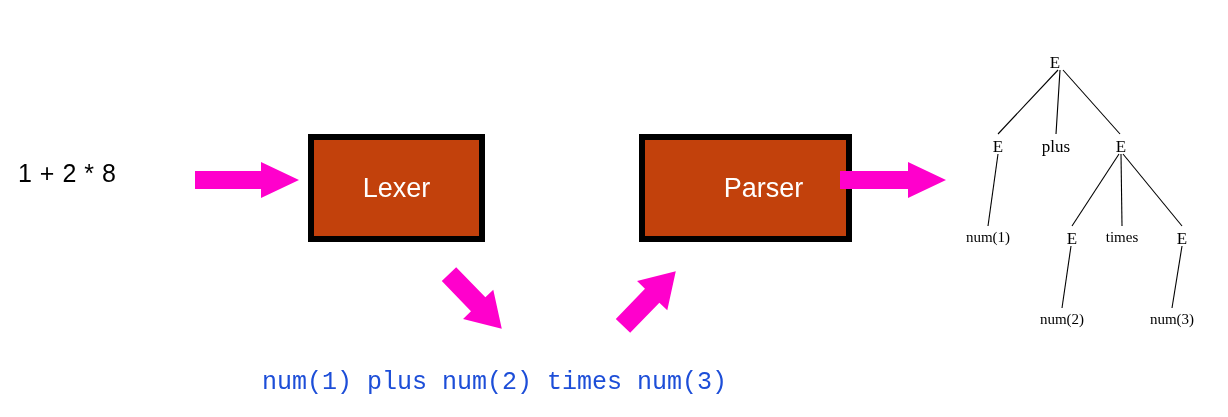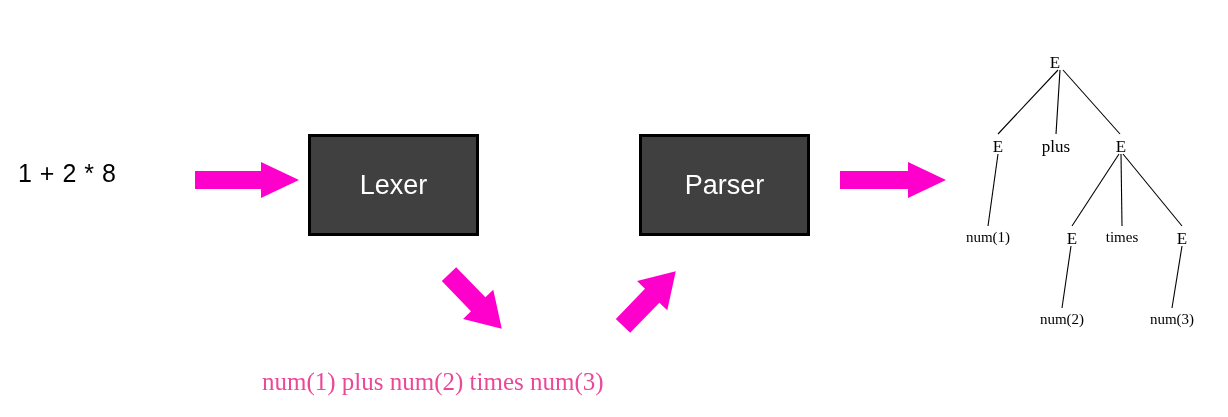--- a/index.html
+++ b/index.html
@@ -22,49 +22,50 @@
     left: 18px;
     top: 159px;
     font-family: "Liberation Sans", sans-serif;
     font-size: 25px;
     color: #000000;
     letter-spacing: 0.5px;
     white-space: nowrap;
   }
   .box {
     position: absolute;
-    background: #404040;
-    border: 3px solid #000000;
+    background: #c2410c;
+    border: 6px solid #000000;
     display: flex;
     align-items: center;
     justify-content: center;
     color: #ffffff;
     font-family: "Liberation Sans", sans-serif;
     font-size: 27px;
     font-weight: 400;
   }
   .box-lexer {
     left: 308px;
     top: 134px;
     width: 165px;
     height: 96px;
   }
   .box-parser {
     left: 639px;
     top: 134px;
     width: 165px;
     height: 96px;
+    padding-left: 36px;
   }
   .token-line {
     position: absolute;
     left: 262px;
     top: 368px;
-    font-family: Liberation Serif, serif;
+    font-family: Liberation Mono, monospace;
     font-size: 25px;
-    color: #ec4899;
+    color: #1d4ed8;
     white-space: nowrap;
   }
   .arrow-svg {
     position: absolute;
     overflow: visible;
   }
   .tree-svg {
     position: absolute;
     left: 910px;
     top: 42px;

